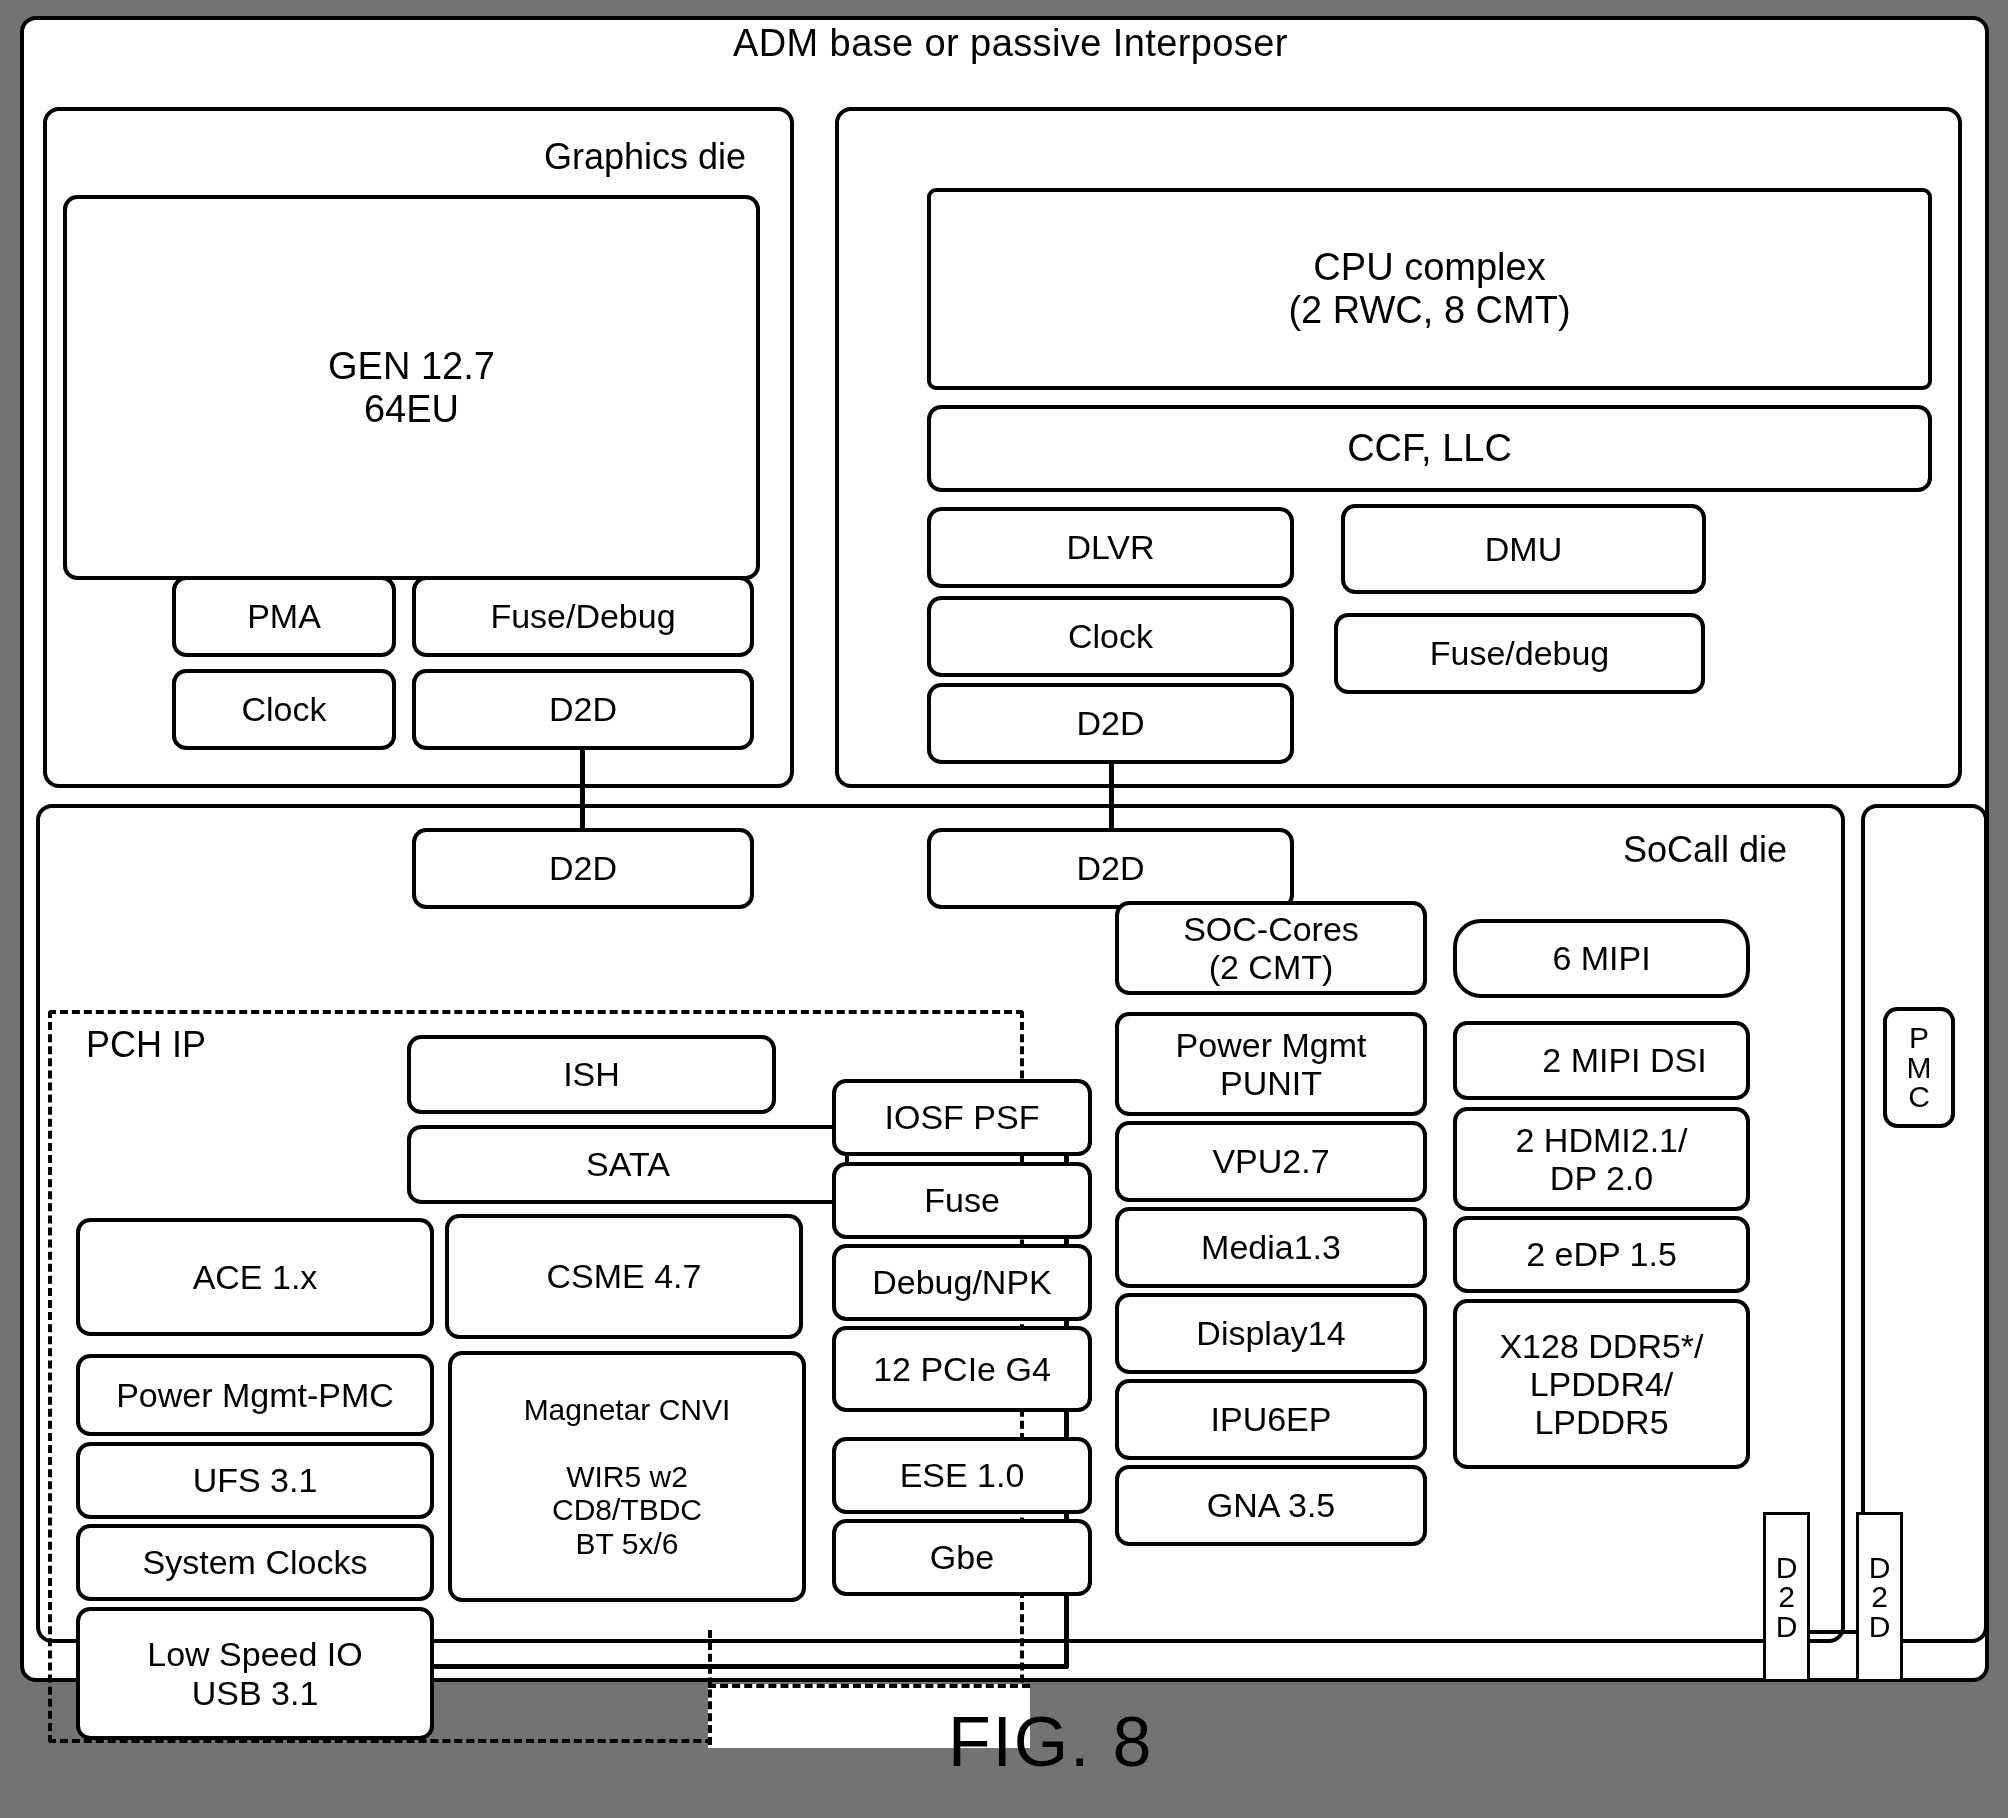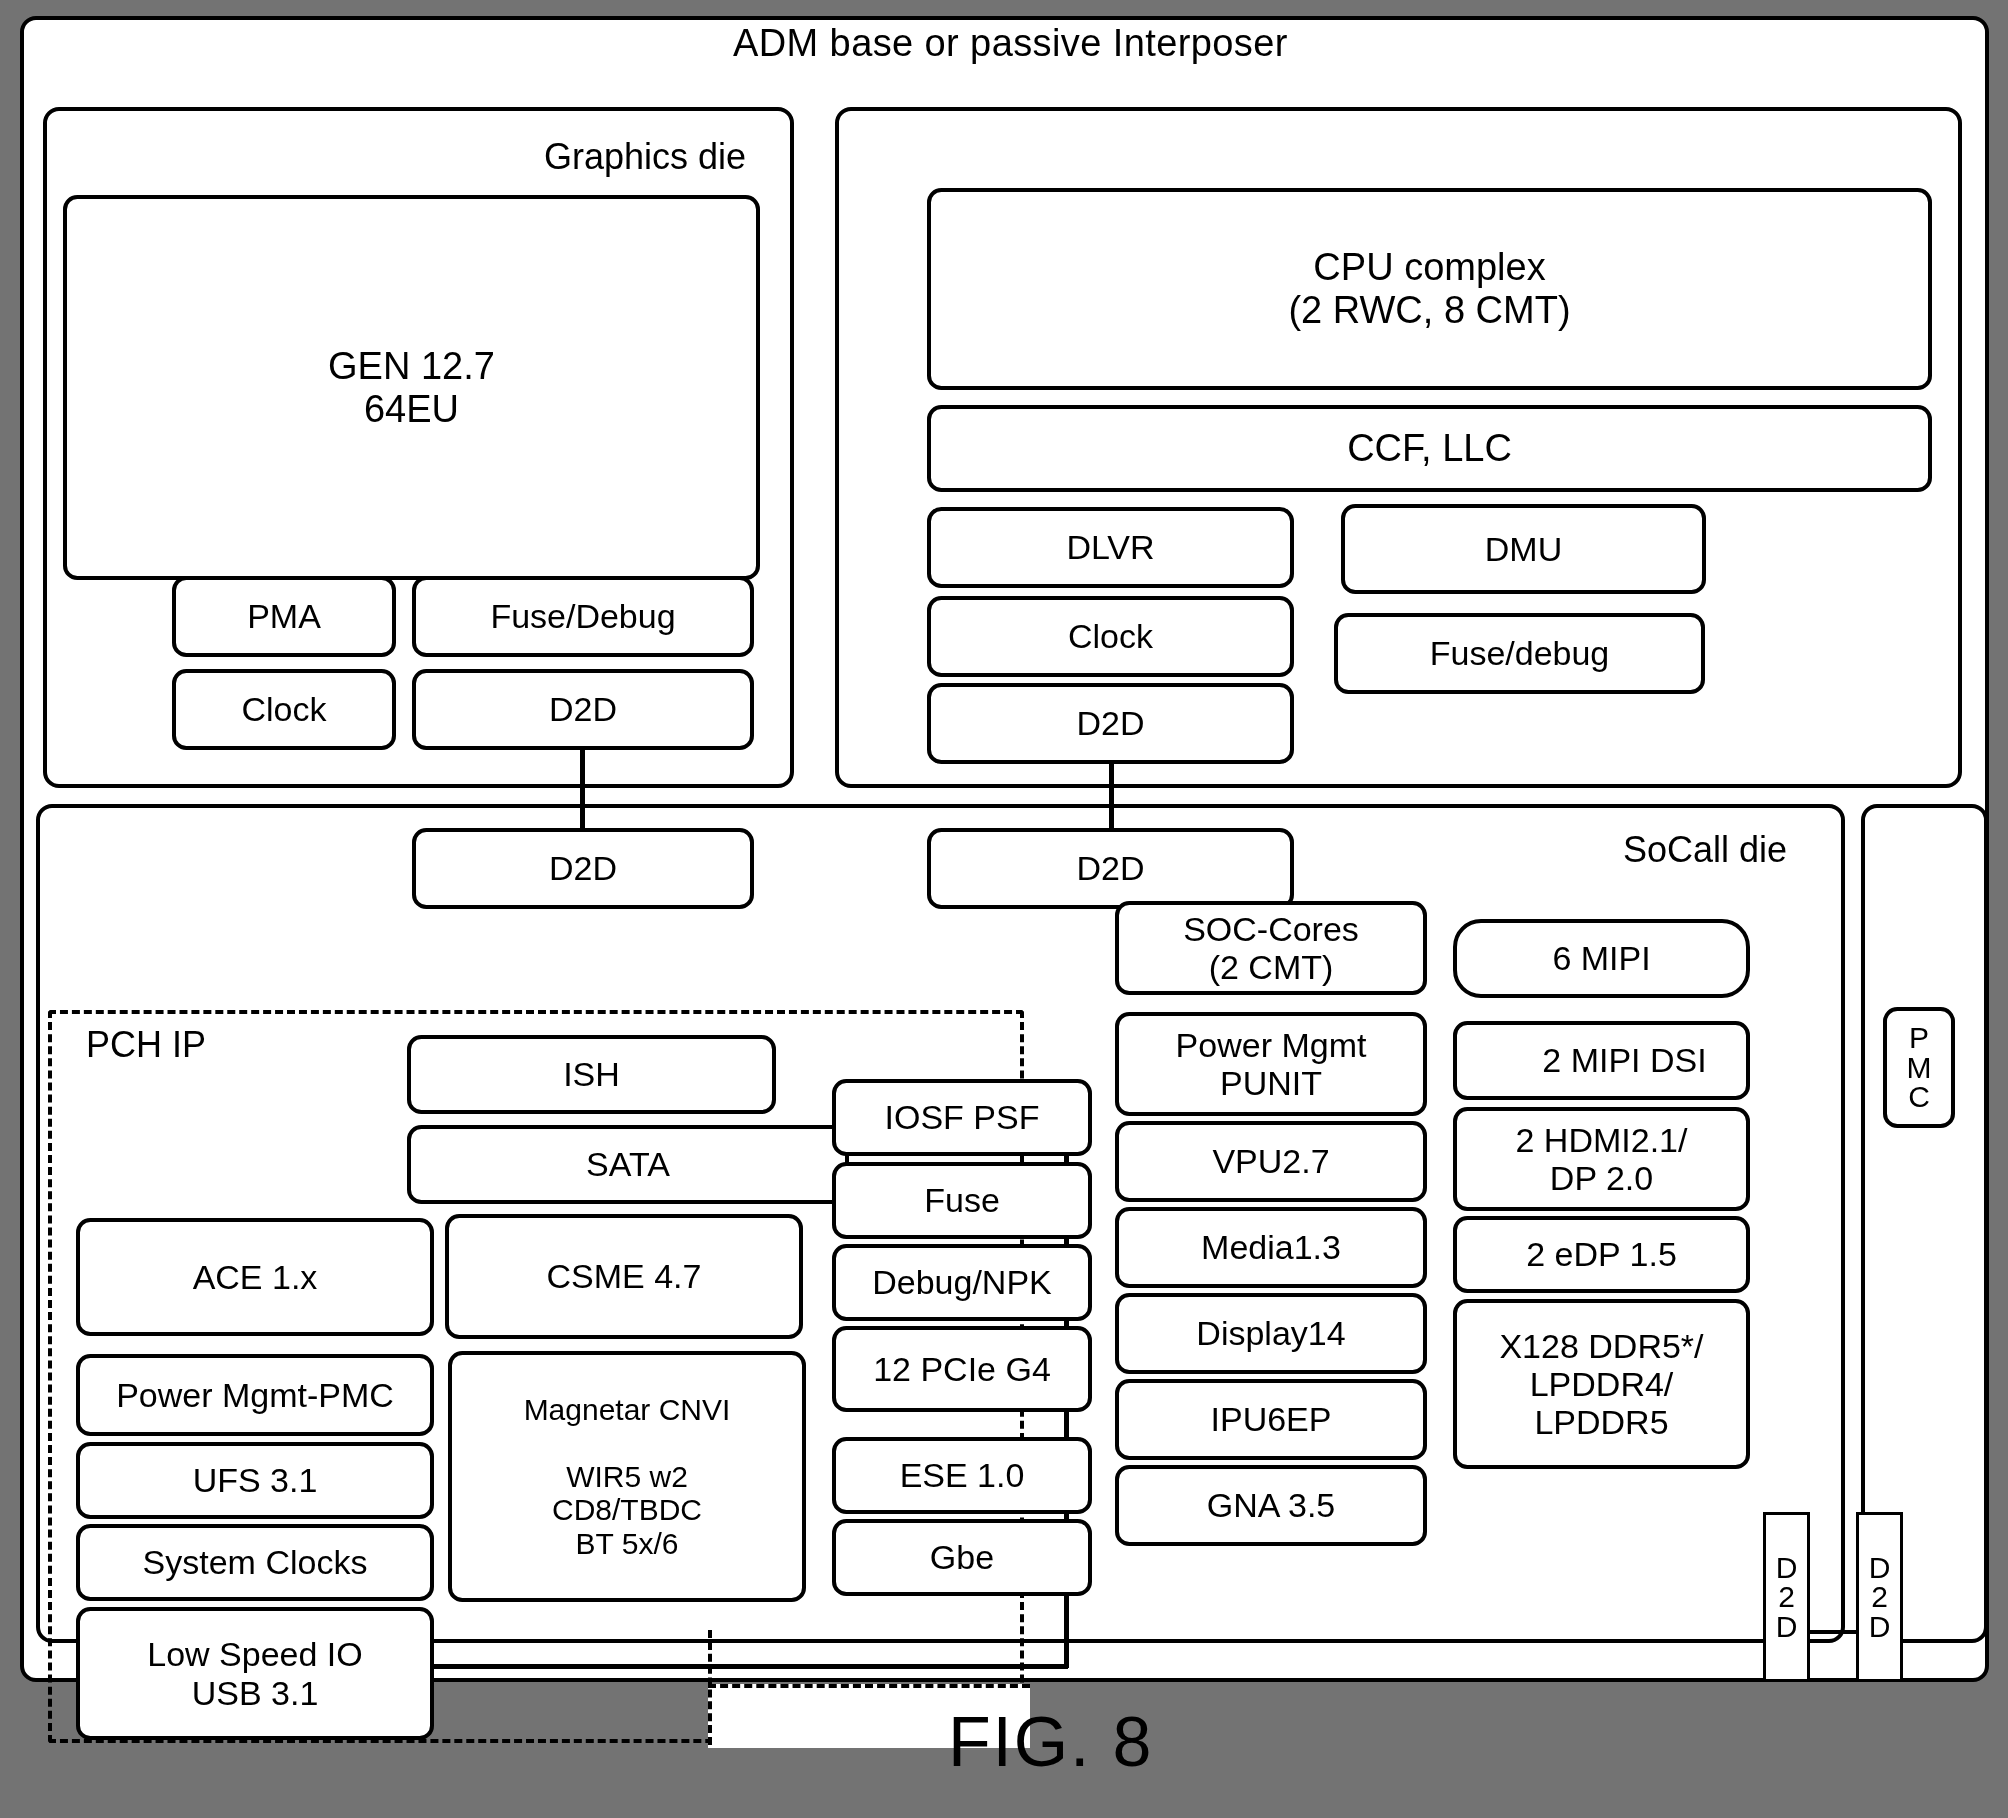--- a/index.html
+++ b/index.html
@@ -117,21 +117,21 @@
   <div class="abs blk blk-txt-lg" style="left:63px; top:195px; width:697px; height:385px;">GEN 12.7
 64EU</div>
 
   <div class="abs blk blk-txt" style="left:172px; top:576px; width:224px; height:81px;">PMA</div>
   <div class="abs blk blk-txt" style="left:412px; top:576px; width:342px; height:81px;">Fuse/Debug</div>
   <div class="abs blk blk-txt" style="left:172px; top:669px; width:224px; height:81px;">Clock</div>
   <div class="abs blk blk-txt" style="left:412px; top:669px; width:342px; height:81px;">D2D</div>
 
   <div class="abs die" style="left:835px; top:107px; width:1127px; height:681px;"></div>
 
-  <div class="abs blk blk-txt-lg" style="left:927px; top:188px; width:1005px; height:202px;">CPU complex
+  <div class="abs blk blk-txt-lg" style="left:927px; top:188px; width:1005px; height:202px;border-radius:9px;">CPU complex
 (2 RWC, 8 CMT)</div>
   <div class="abs blk blk-txt-lg" style="left:927px; top:405px; width:1005px; height:87px;">CCF, LLC</div>
 
   <div class="abs blk blk-txt" style="left:927px; top:507px; width:367px; height:81px;">DLVR</div>
   <div class="abs blk blk-txt" style="left:927px; top:596px; width:367px; height:81px;">Clock</div>
   <div class="abs blk blk-txt" style="left:927px; top:683px; width:367px; height:81px;">D2D</div>
 
   <div class="abs blk blk-txt" style="left:1341px; top:504px; width:365px; height:90px;">DMU</div>
   <div class="abs blk blk-txt" style="left:1334px; top:613px; width:371px; height:81px;">Fuse/debug</div>
 

